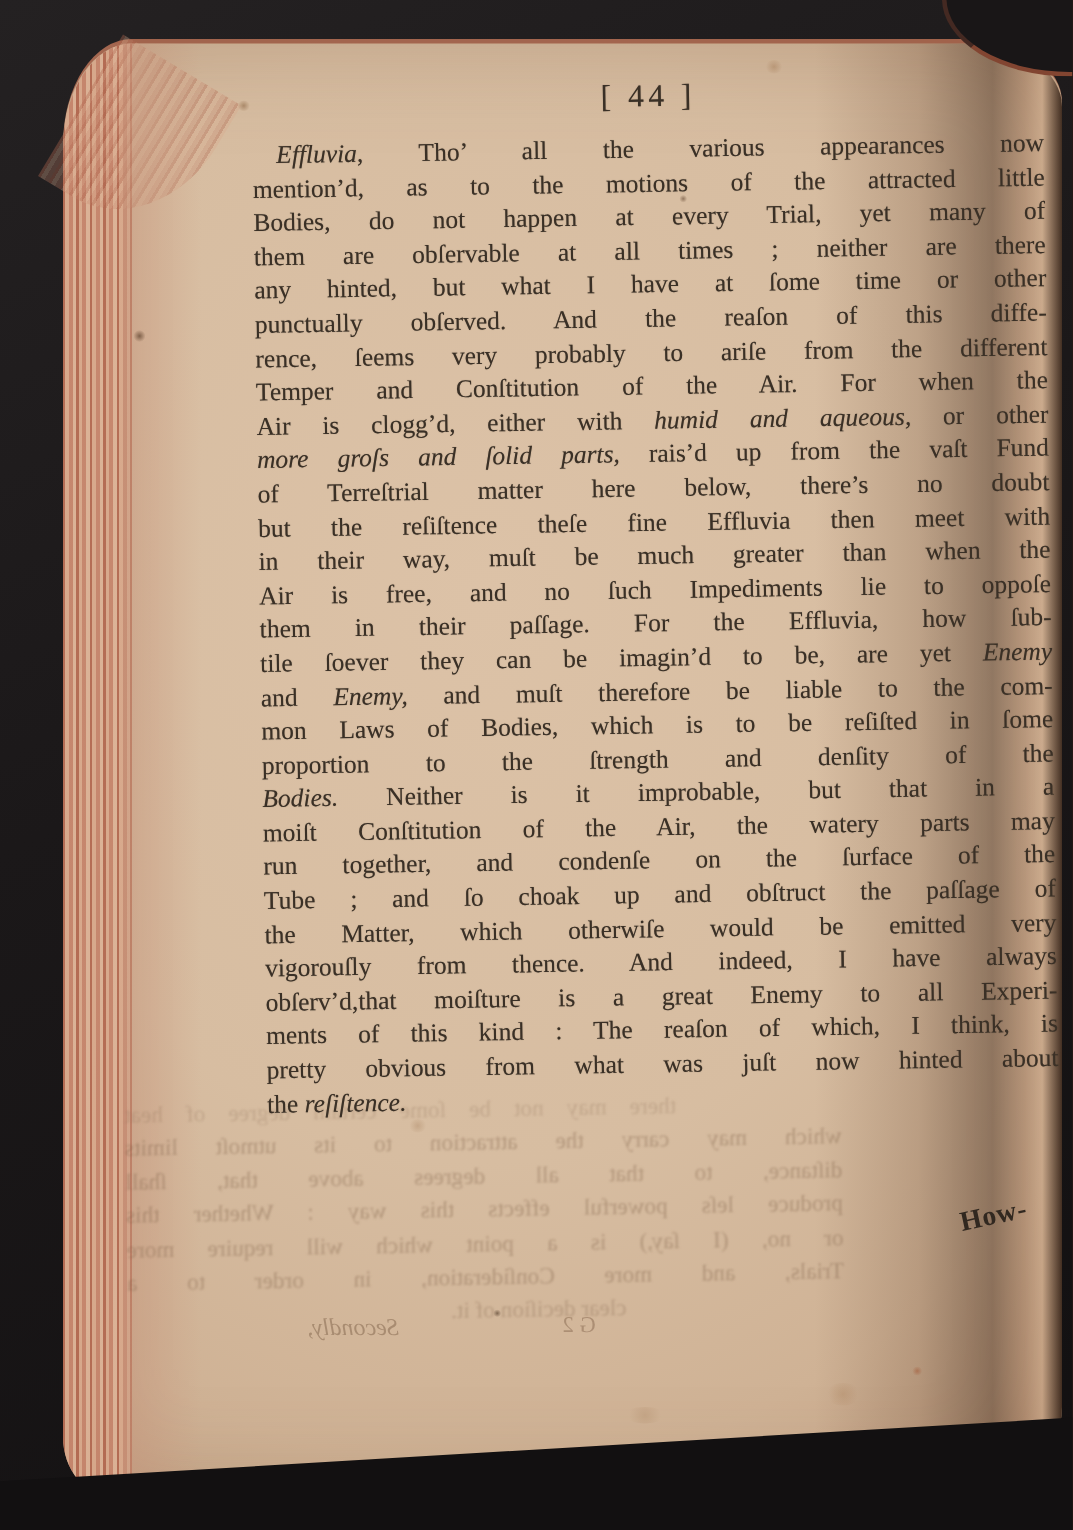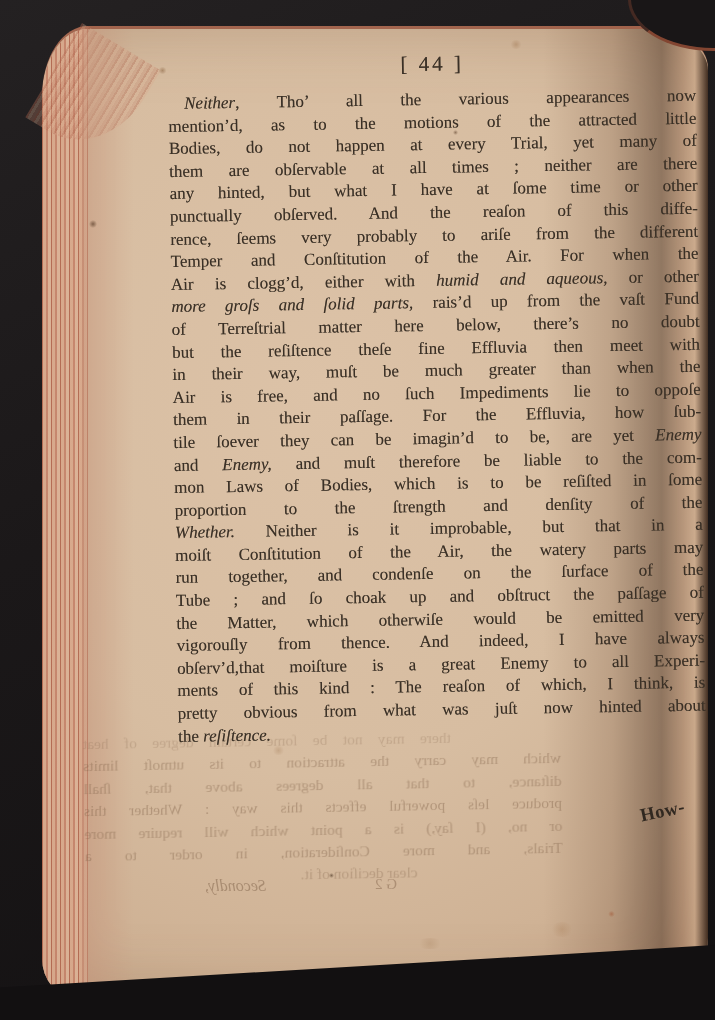--- a/index.html
+++ b/index.html
@@ -138,40 +138,40 @@
       <div class="st-line st-4">produce leſs powerful effects this way : Whether this</div>
       <div class="st-line st-5">or no, (I ſay,) is a point which will require more</div>
       <div class="st-line st-6">Trials, and more Conſideration, in order to a</div>
       <div class="st-line st-7">clear deciſion of it.</div>
     </div>
   <div class="st-signature">G 2</div>
   <div class="st-catchword">Secondly,</div>
 
   <div class="page-header">[ 44 ]</div>
   <div class="text-block">
-      <div class="line indent"><span class="it">Neither</span><span>, Tho’ all the various appearances now</span></div>
+      <div class="line indent"><span class="it">Effluvia</span><span>, Tho’ all the various appearances now</span></div>
       <div class="line"><span>mention’d, as to the motions of the attracted little</span></div>
       <div class="line"><span>Bodies, do not happen at every Trial, yet many of</span></div>
       <div class="line"><span>them are obſervable at all times ; neither are there</span></div>
       <div class="line"><span>any hinted, but what I have at ſome time or other</span></div>
       <div class="line"><span>punctually obſerved.  And the reaſon of this diffe-</span></div>
       <div class="line"><span>rence, ſeems very probably to ariſe from the different</span></div>
       <div class="line"><span>Temper and Conſtitution of the Air.  For when the</span></div>
       <div class="line"><span>Air is clogg’d, either with </span><span class="it">humid and aqueous,</span><span> or other</span></div>
       <div class="line"><span class="it">more groſs and ſolid parts,</span><span> rais’d up from the vaſt Fund</span></div>
       <div class="line"><span>of Terreſtrial matter here below, there’s no doubt</span></div>
       <div class="line"><span>but the reſiſtence theſe fine Effluvia then meet with</span></div>
       <div class="line"><span>in their way, muſt be much greater than when the</span></div>
       <div class="line"><span>Air is free, and no ſuch Impediments lie to oppoſe</span></div>
       <div class="line"><span>them in their paſſage.  For the Effluvia, how ſub-</span></div>
       <div class="line"><span>tile ſoever they can be imagin’d to be, are yet </span><span class="it">Enemy</span></div>
       <div class="line"><span>and </span><span class="it">Enemy,</span><span> and muſt therefore be liable to the com-</span></div>
       <div class="line"><span>mon Laws of Bodies, which is to be reſiſted in ſome</span></div>
       <div class="line"><span>proportion to the ſtrength and denſity of the</span></div>
-      <div class="line"><span class="it">Whether.</span><span>  Neither is it improbable, but that in a</span></div>
+      <div class="line"><span class="it">Bodies.</span><span>  Neither is it improbable, but that in a</span></div>
       <div class="line"><span>moiſt Conſtitution of the Air, the watery parts may</span></div>
       <div class="line"><span>run together, and condenſe on the ſurface of the</span></div>
       <div class="line"><span>Tube ; and ſo choak up and obſtruct the paſſage of</span></div>
       <div class="line"><span>the Matter, which otherwiſe would be emitted very</span></div>
       <div class="line"><span>vigorouſly from thence.  And indeed, I have always</span></div>
       <div class="line"><span>obſerv’d,that moiſture is a great Enemy to all Experi-</span></div>
       <div class="line"><span>ments of this kind :  The reaſon of which, I think, is</span></div>
       <div class="line"><span>pretty obvious from what was juſt now hinted about</span></div>
       <div class="line endline"><span>the </span><span class="it">reſiſtence.</span></div>
     </div>

